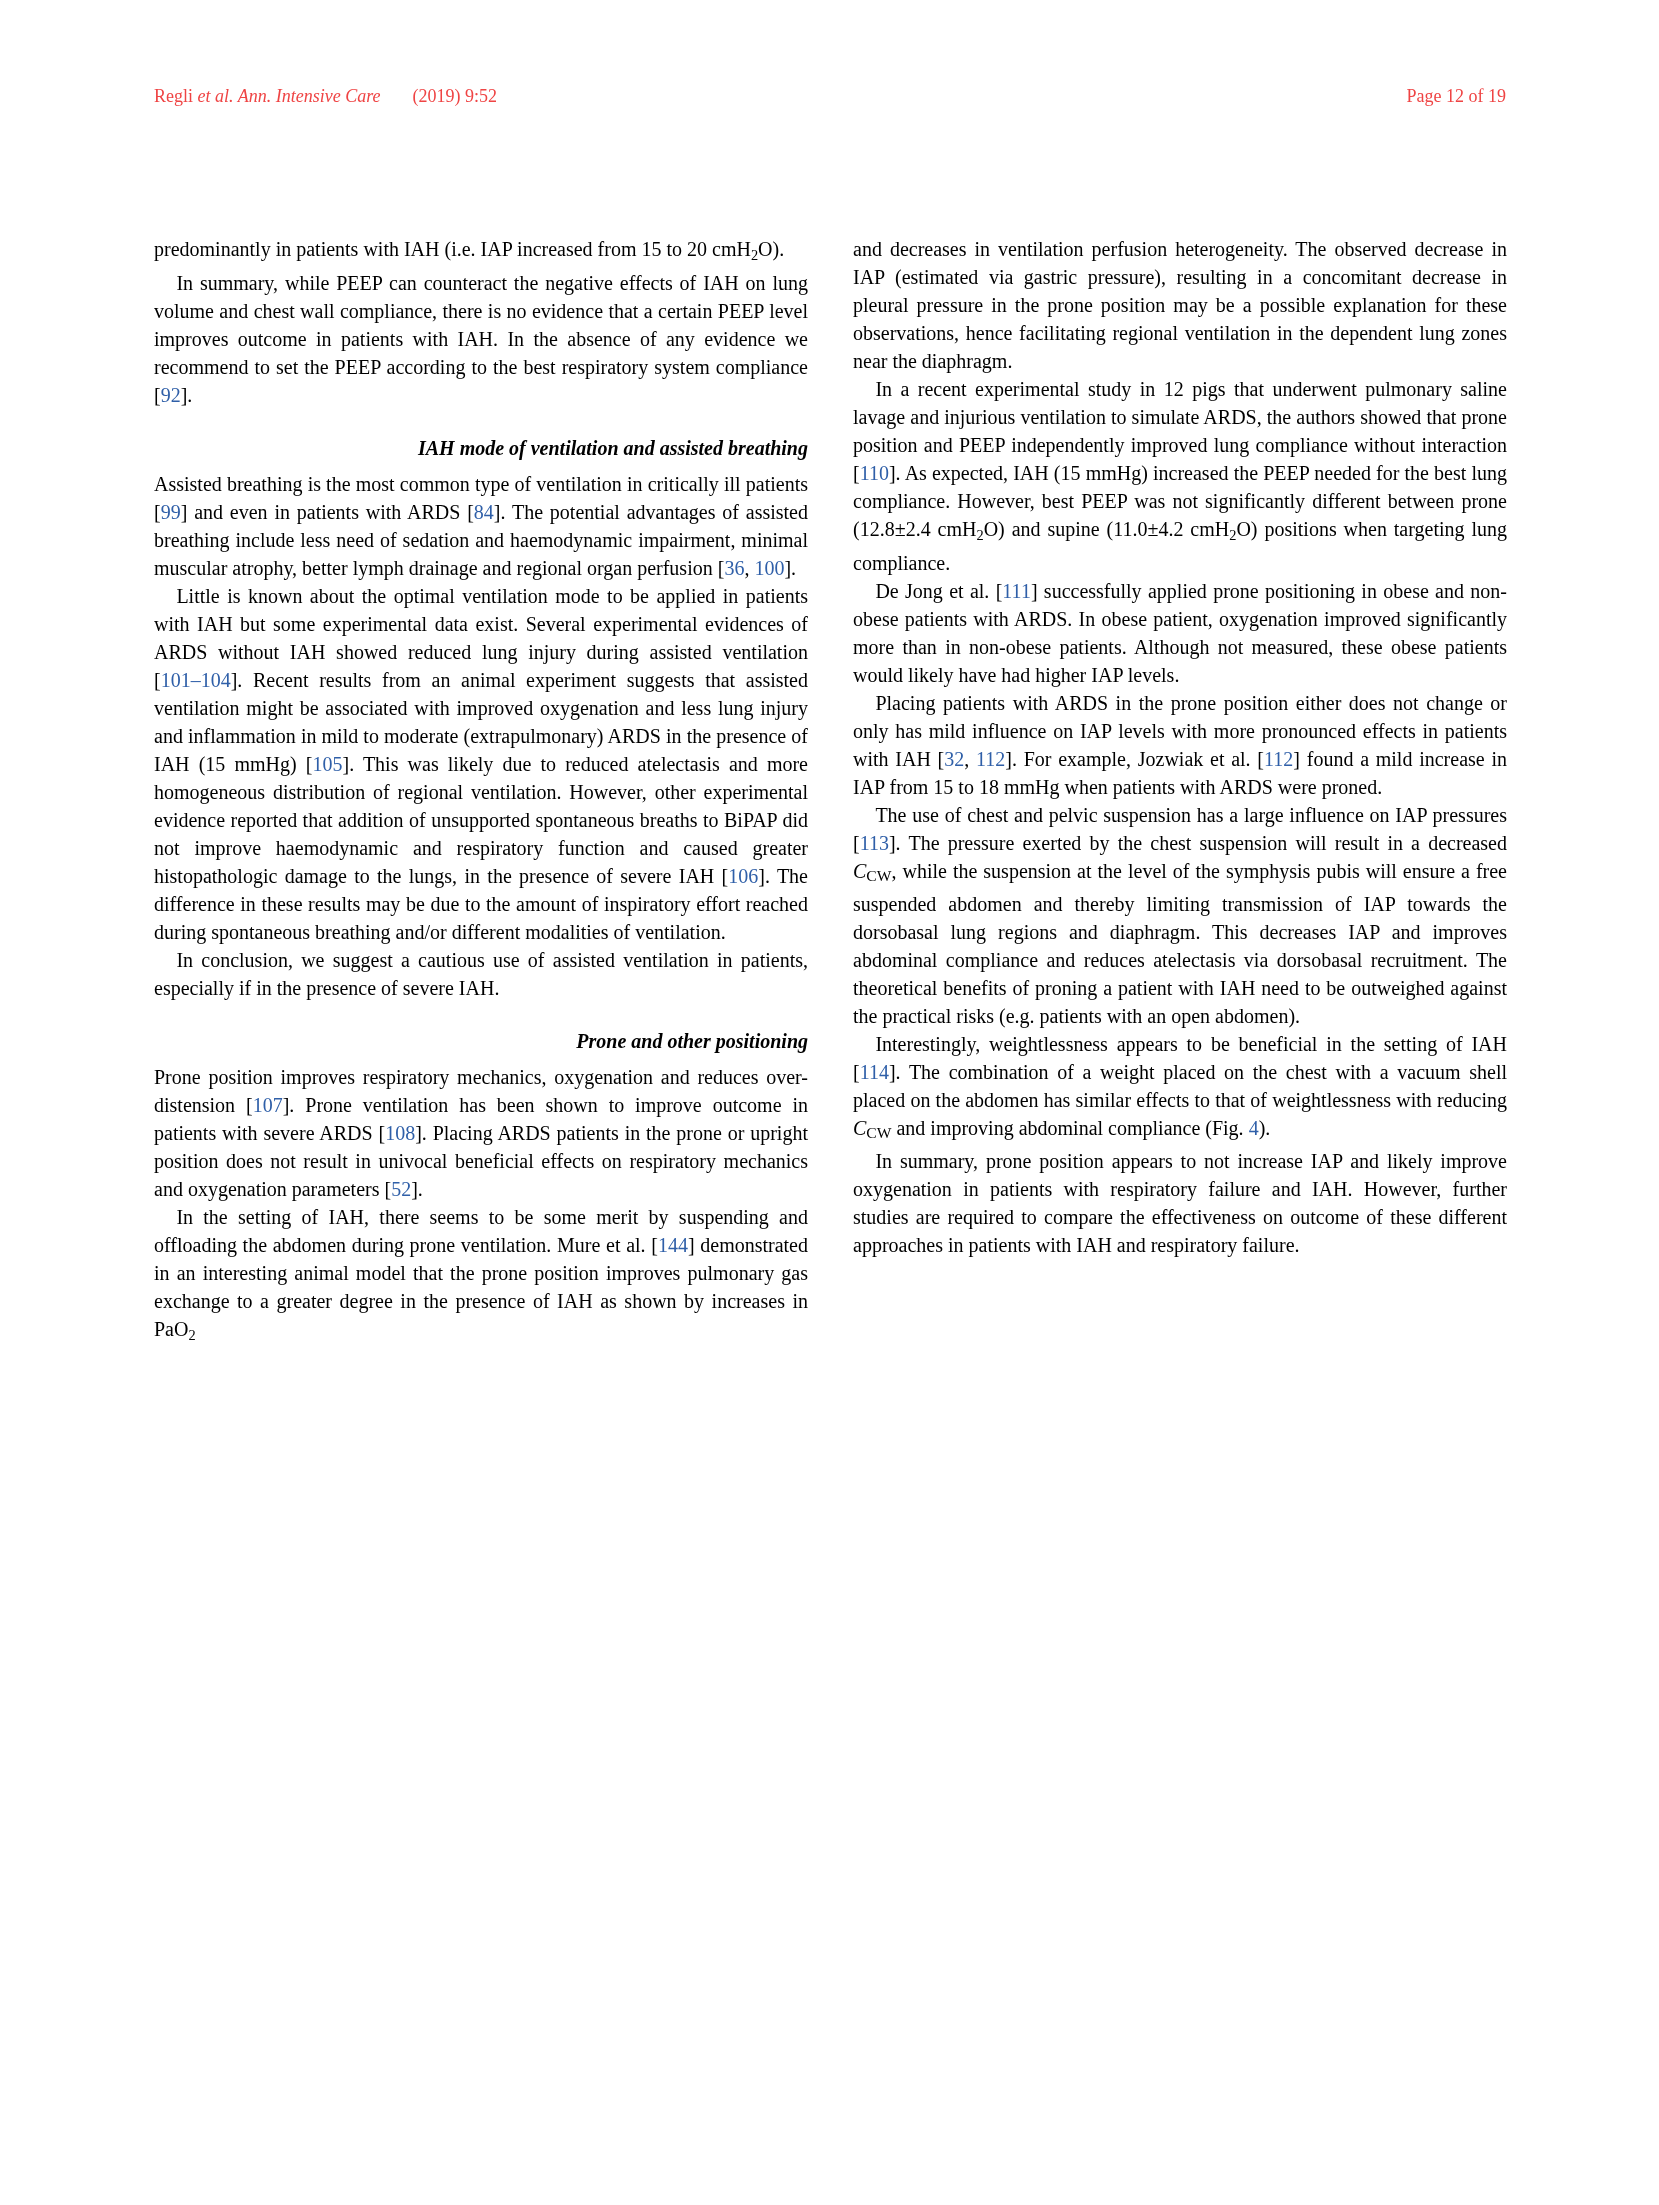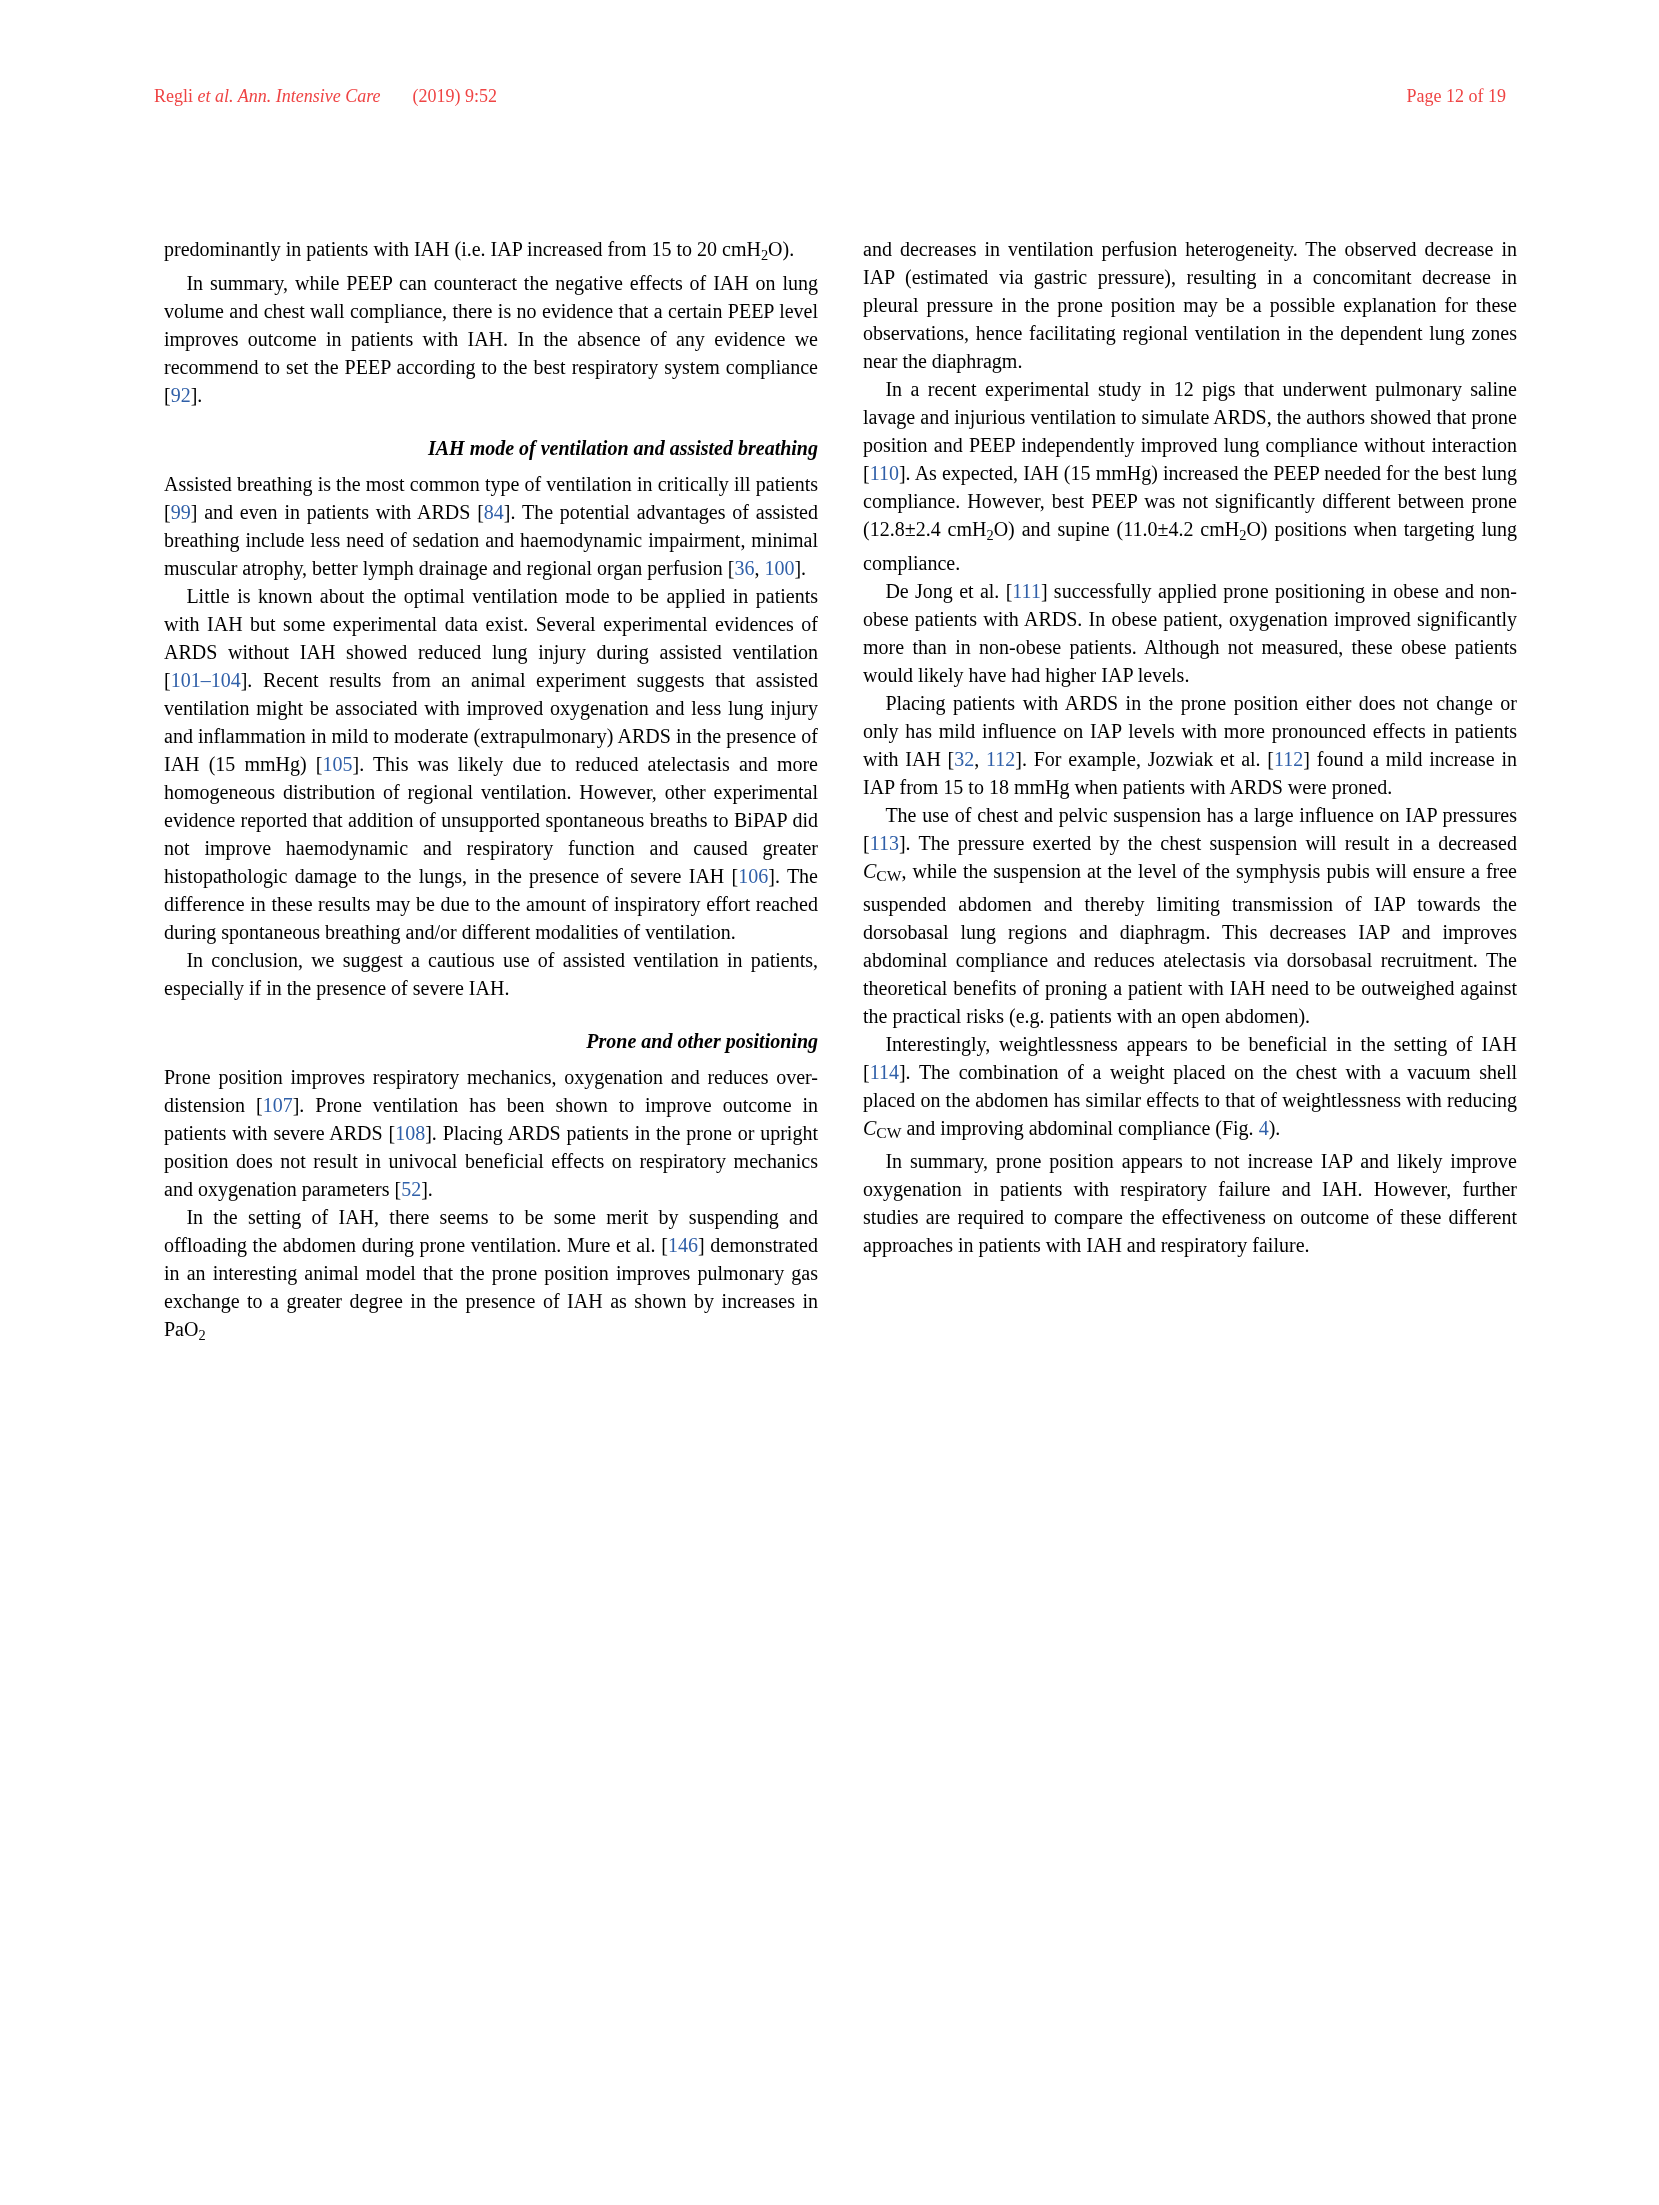--- a/index.html
+++ b/index.html
@@ -34,21 +34,21 @@
     align-items: baseline;
   }
   .runhead .left { white-space: nowrap; }
   .runhead .left .ital { font-style: italic; }
   .runhead .left .cite { margin-left: 32px; }
   .runhead .right { white-space: nowrap; }
 
   .columns {
     position: absolute;
     top: 235px;
-    left: 164px;
+    left: 154px;
     width: 1353px;
     display: flex;
     gap: 45px;
   }
   .col {
     width: 654px;
   }
   p {
     margin: 0;
     font-size: 20px;
@@ -104,21 +104,21 @@
       <p>Assisted breathing is the most common type of ventilation in critically ill patients [<span class="ref">99</span>] and even in patients with ARDS [<span class="ref">84</span>]. The potential advantages of assisted breathing include less need of sedation and haemodynamic impairment, minimal muscular atrophy, better lymph drainage and regional organ perfusion [<span class="ref">36</span>, <span class="ref">100</span>].</p>
 
       <p class="indent">Little is known about the optimal ventilation mode to be applied in patients with IAH but some experimental data exist. Several experimental evidences of ARDS without IAH showed reduced lung injury during assisted ventilation [<span class="ref">101–104</span>]. Recent results from an animal experiment suggests that assisted ventilation might be associated with improved oxygenation and less lung injury and inflammation in mild to moderate (extrapulmonary) ARDS in the presence of IAH (15 mmHg) [<span class="ref">105</span>]. This was likely due to reduced atelectasis and more homogeneous distribution of regional ventilation. However, other experimental evidence reported that addition of unsupported spontaneous breaths to BiPAP did not improve haemodynamic and respiratory function and caused greater histopathologic damage to the lungs, in the presence of severe IAH [<span class="ref">106</span>]. The difference in these results may be due to the amount of inspiratory effort reached during spontaneous breathing and/or different modalities of ventilation.</p>
 
       <p class="indent">In conclusion, we suggest a cautious use of assisted ventilation in patients, especially if in the presence of severe IAH.</p>
 
       <h4 class="subhead">Prone and other positioning</h4>
 
       <p>Prone position improves respiratory mechanics, oxygenation and reduces over-distension [<span class="ref">107</span>]. Prone ventilation has been shown to improve outcome in patients with severe ARDS [<span class="ref">108</span>]. Placing ARDS patients in the prone or upright position does not result in univocal beneficial effects on respiratory mechanics and oxygenation parameters [<span class="ref">52</span>].</p>
 
-      <p class="indent">In the setting of IAH, there seems to be some merit by suspending and offloading the abdomen during prone ventilation. Mure et al. [<span class="ref">146</span>] demonstrated in an interesting animal model that the prone position improves pulmonary gas exchange to a greater degree in the presence of IAH as shown by increases in PaO<sub>2</sub></p>
+      <p class="indent">In the setting of IAH, there seems to be some merit by suspending and offloading the abdomen during prone ventilation. Mure et al. [<span class="ref">144</span>] demonstrated in an interesting animal model that the prone position improves pulmonary gas exchange to a greater degree in the presence of IAH as shown by increases in PaO<sub>2</sub></p>
 
     </div>
 
     <div class="col">
 
       <p>and decreases in ventilation perfusion heterogeneity. The observed decrease in IAP (estimated via gastric pressure), resulting in a concomitant decrease in pleural pressure in the prone position may be a possible explanation for these observations, hence facilitating regional ventilation in the dependent lung zones near the diaphragm.</p>
 
       <p class="indent">In a recent experimental study in 12 pigs that underwent pulmonary saline lavage and injurious ventilation to simulate ARDS, the authors showed that prone position and PEEP independently improved lung compliance without interaction [<span class="ref">110</span>]. As expected, IAH (15 mmHg) increased the PEEP needed for the best lung compliance. However, best PEEP was not significantly different between prone (12.8±2.4 cmH<sub>2</sub>O) and supine (11.0±4.2 cmH<sub>2</sub>O) positions when targeting lung compliance.</p>
 
       <p class="indent">De Jong et al. [<span class="ref">111</span>] successfully applied prone positioning in obese and non-obese patients with ARDS. In obese patient, oxygenation improved significantly more than in non-obese patients. Although not measured, these obese patients would likely have had higher IAP levels.</p>

